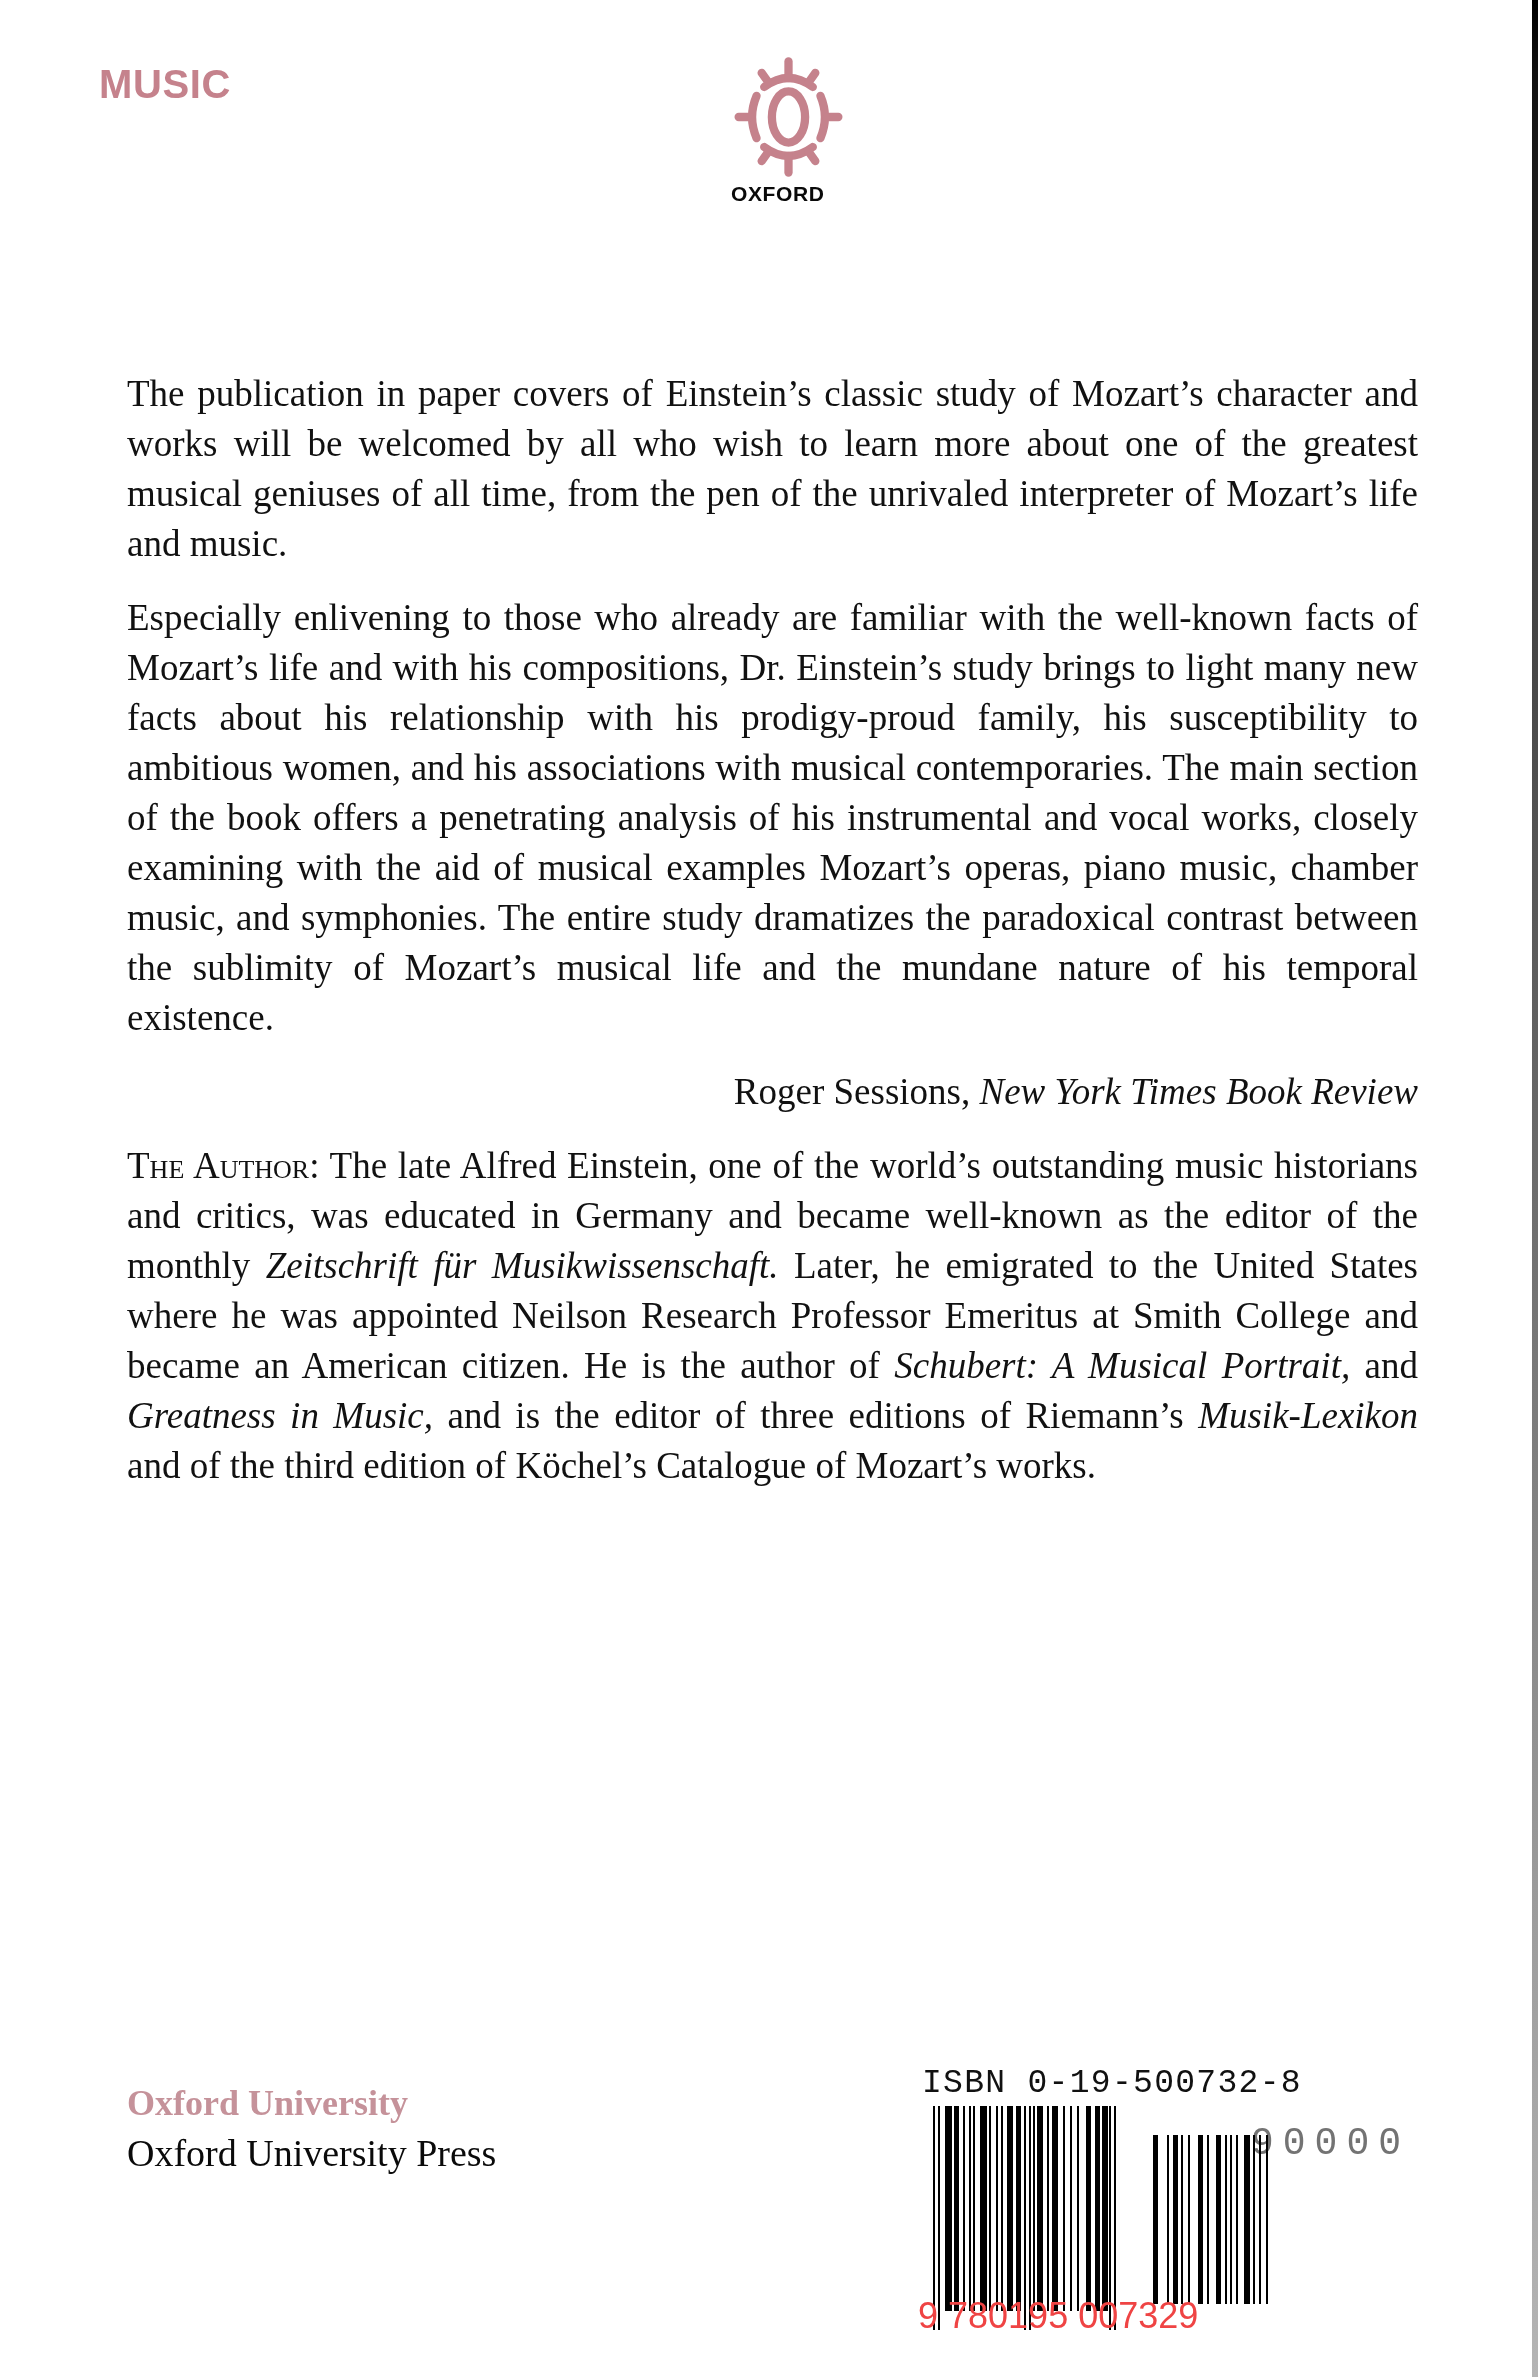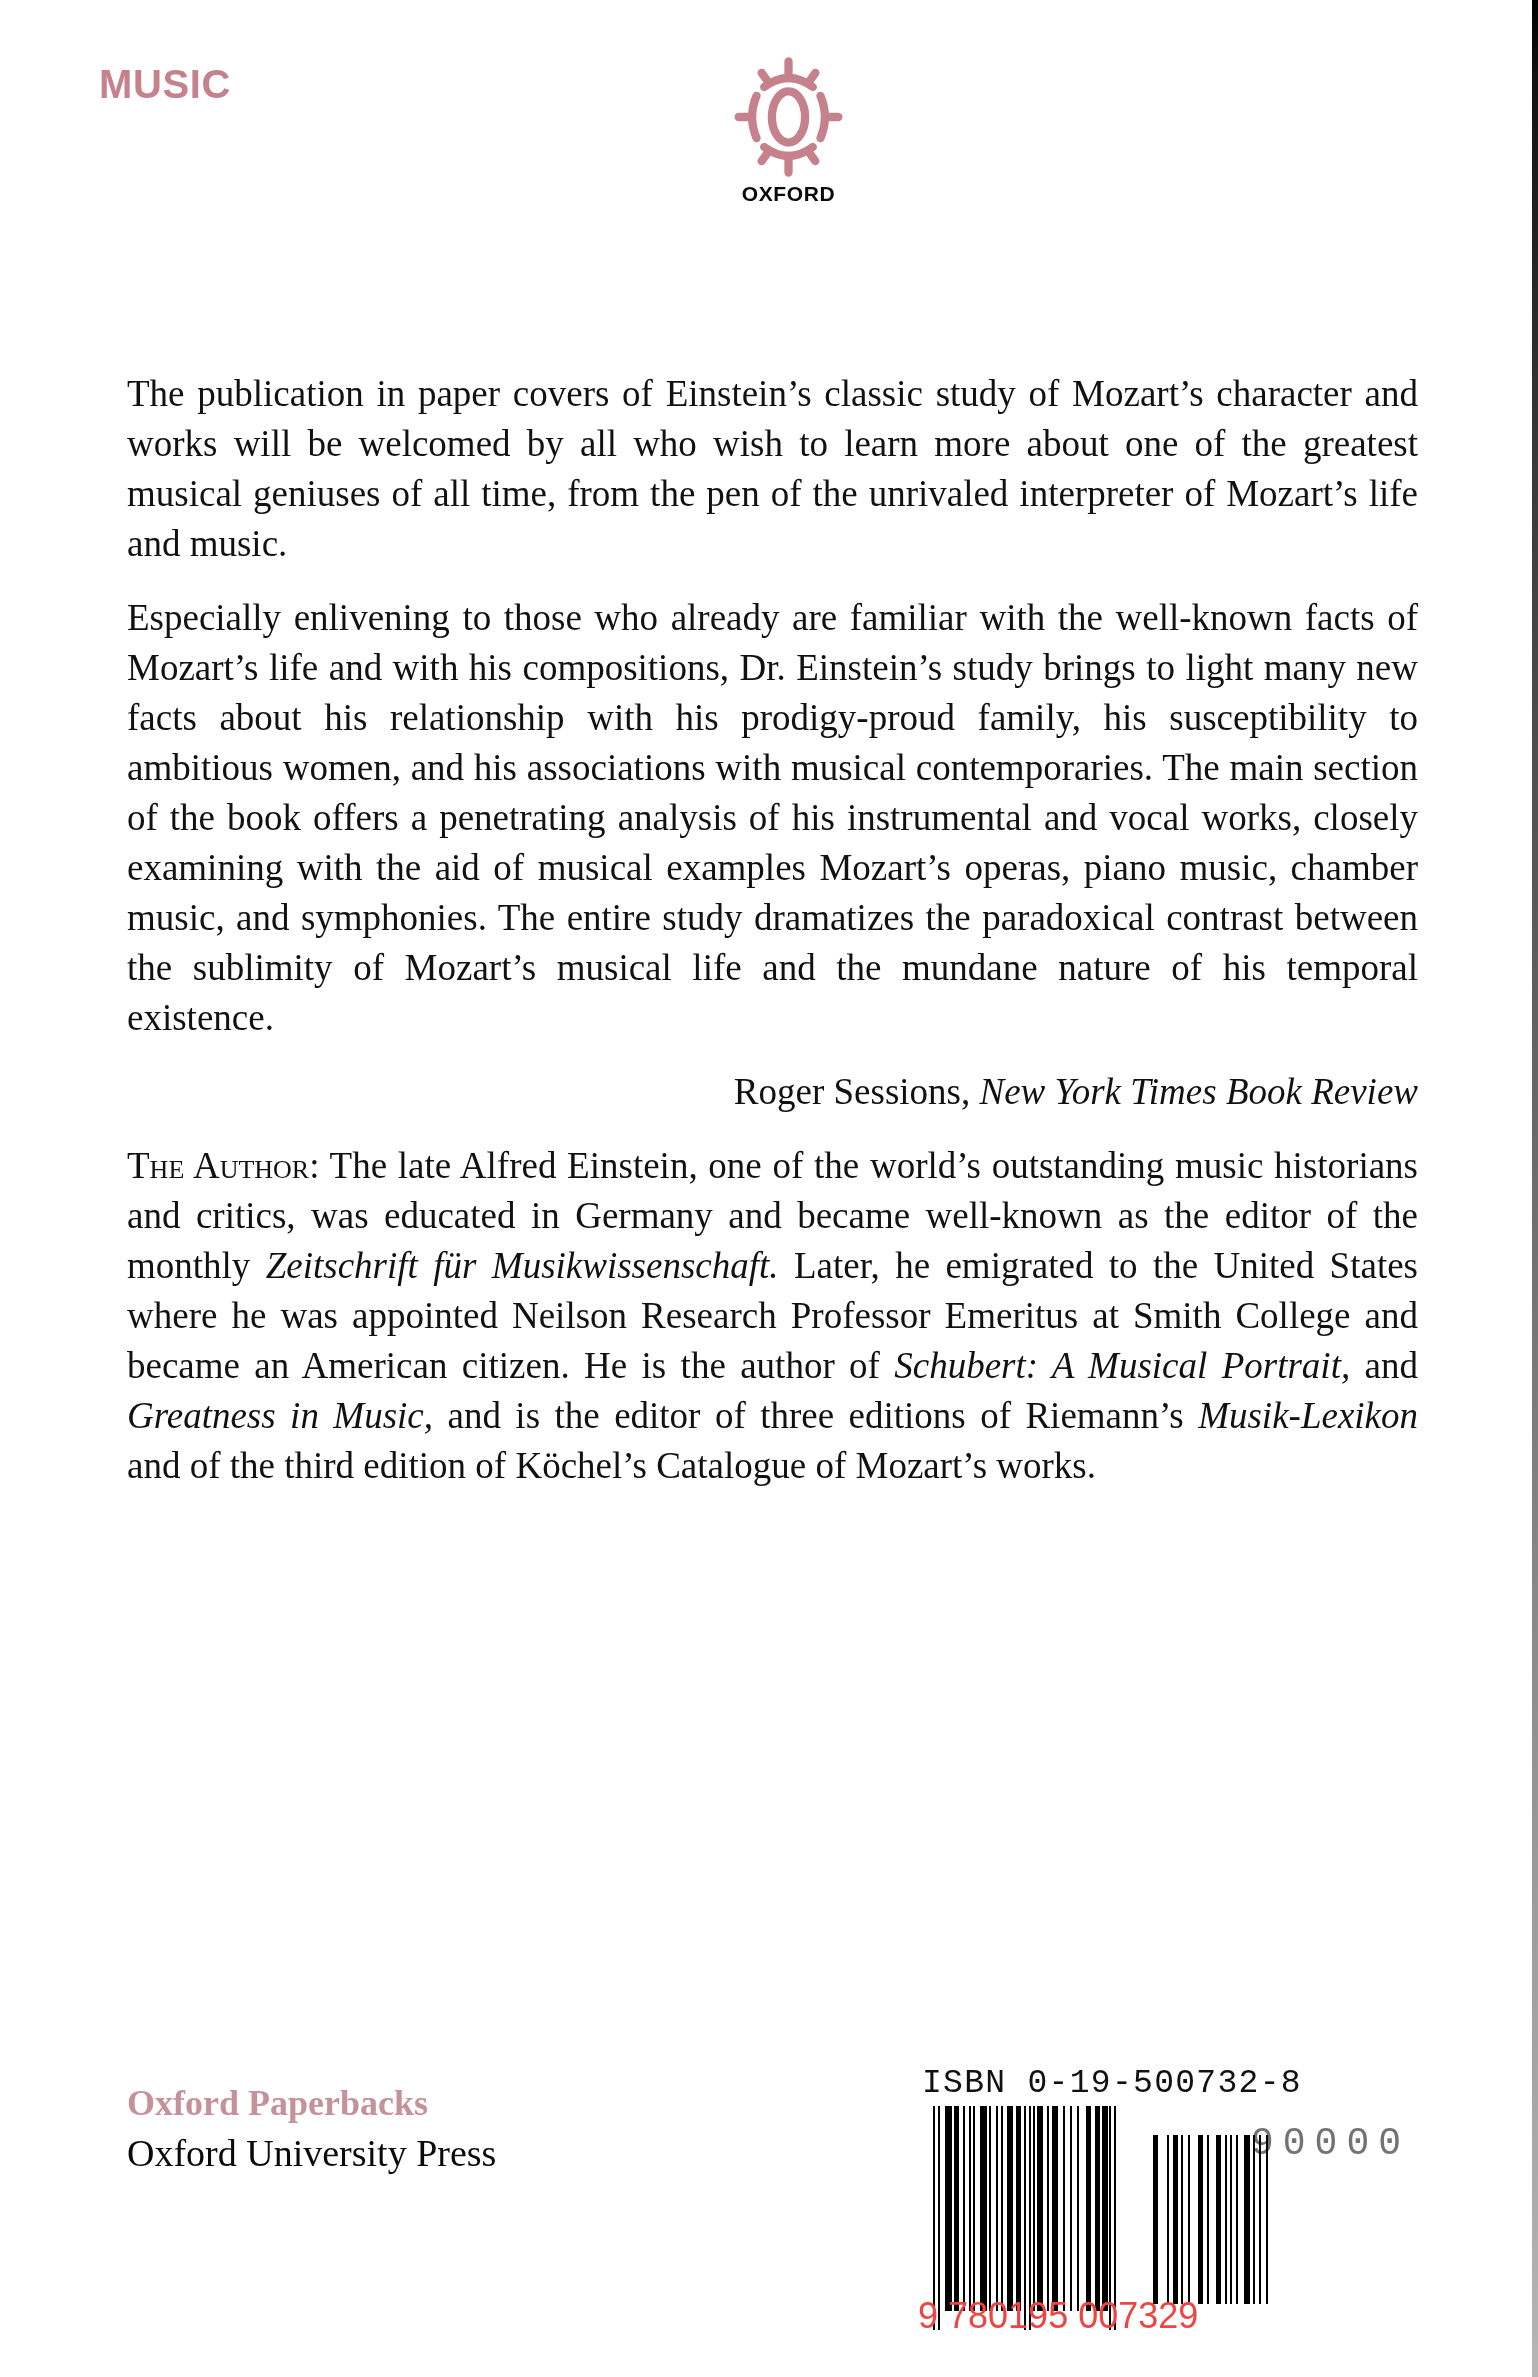--- a/index.html
+++ b/index.html
@@ -30,21 +30,20 @@
     }
     .logo {
       position: absolute;
       left: 731px; top: 56px;
       width: 115px; height: 160px;
     }
     .logo svg { display: block; margin: 0 auto; }
     .logo-word {
       position: absolute;
       left: 0; right: 0; top: 126px;
-      text-align: center;
       font-family: "Liberation Sans", "DejaVu Sans", sans-serif;
       font-weight: bold;
       font-size: 21px;
       letter-spacing: 0.6px;
       color: #0a0a0a;
     }
     .body-copy {
       position: absolute;
       left: 127px; top: 369px;
       width: 1291px;
@@ -150,21 +149,21 @@
   <p>Especially enlivening to those who already are familiar with the well-known facts of Mozart’s life and with his compositions, Dr. Einstein’s study brings to light many new facts about his relationship with his prodigy-proud family, his susceptibility to ambitious women, and his associations with musical contemporaries. The main section of the book offers a pene­trating analysis of his instrumental and vocal works, closely examining with the aid of musical examples Mozart’s operas, piano music, chamber music, and symphonies. The entire study dramatizes the paradoxical contrast be­tween the sublimity of Mozart’s musical life and the mundane nature of his temporal existence.</p>
   <p class="attribution">
     <span>Roger Sessions,</span>
     <i>New York Times Book Review</i>
   </p>
   <p>
     <span class="smallcaps">The Author:</span><span> The late Alfred Einstein, one of the world’s outstanding music historians and critics, was educated in Germany and became well-known as the editor of the monthly </span><i>Zeitschrift für Musikwissenschaft.</i><span> Later, he emigrated to the United States where he was appointed Neilson Research Professor Emeritus at Smith College and became an American citizen. He is the author of </span><i>Schubert: A Musical Portrait,</i><span> and </span><i>Greatness in Music,</i><span> and is the editor of three editions of Riemann’s </span><i>Musik-Lexikon</i><span> and of the third edition of Köchel’s Catalogue of Mozart’s works.</span>
   </p>
 </div>
 
-<div class="footer-series">Oxford Paperbacks</div>
+<div class="footer-series">Oxford University</div>
 <div class="footer-publisher">Oxford University Press</div>
 
 <div class="isbn-text">ISBN 0-19-500732-8</div>
 <div class="addon-digits">90000</div>
 
 <div class="barcode-main">
   <div class="bar" style="left:0px;width:1.9px;bottom:-19px;"></div>
   <div class="bar" style="left:5.1px;width:1.9px;bottom:-19px;"></div>
   <div class="bar" style="left:11.5px;width:7px;"></div>
   <div class="bar" style="left:21px;width:4.5px;"></div>

